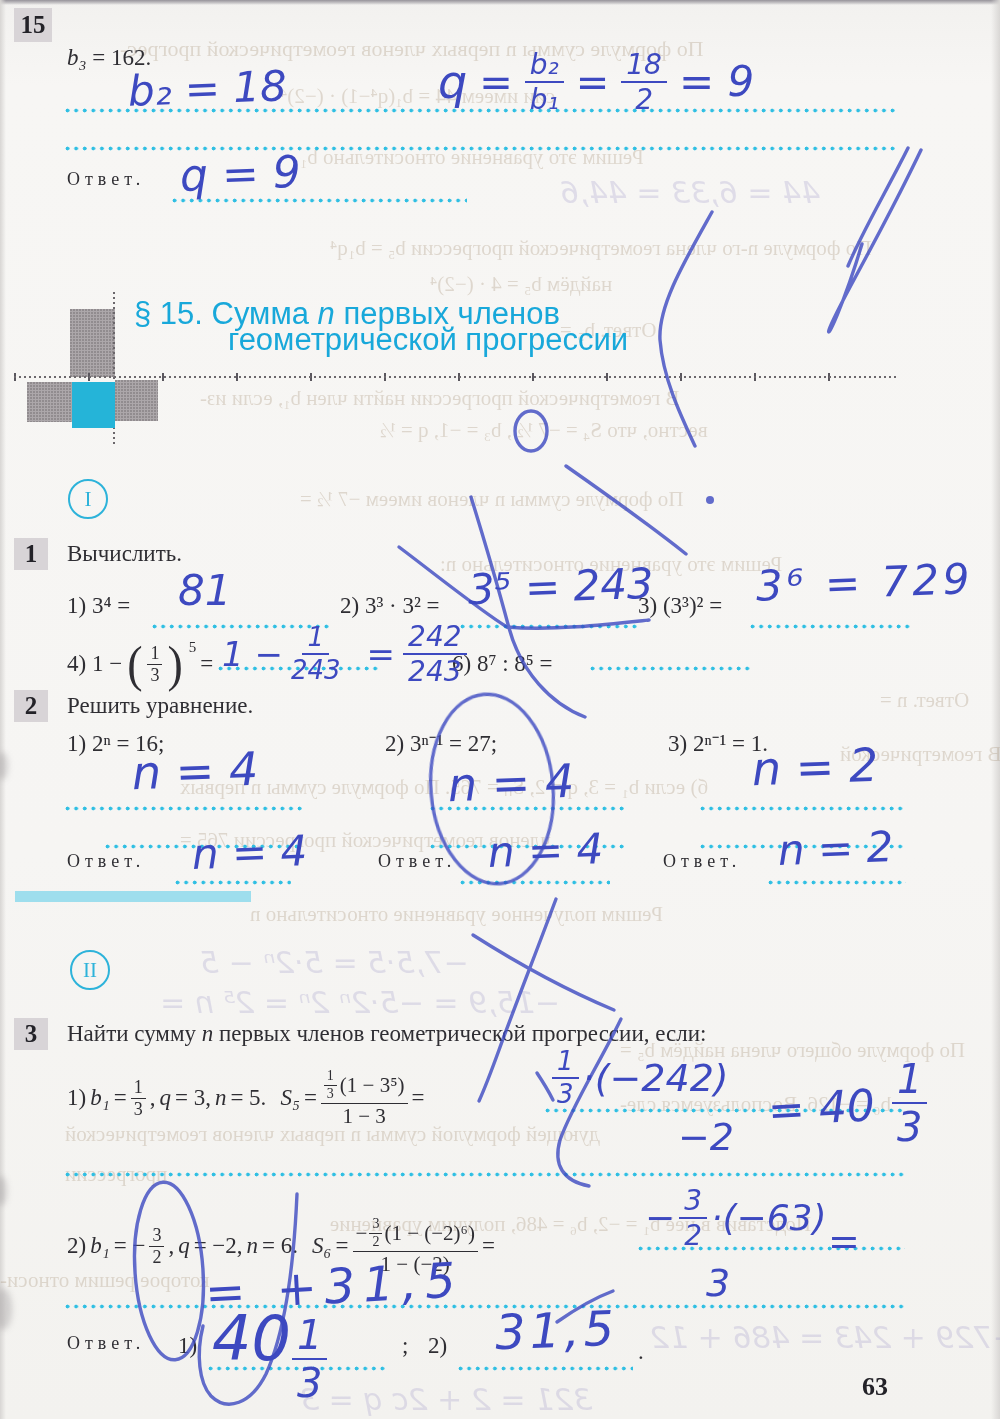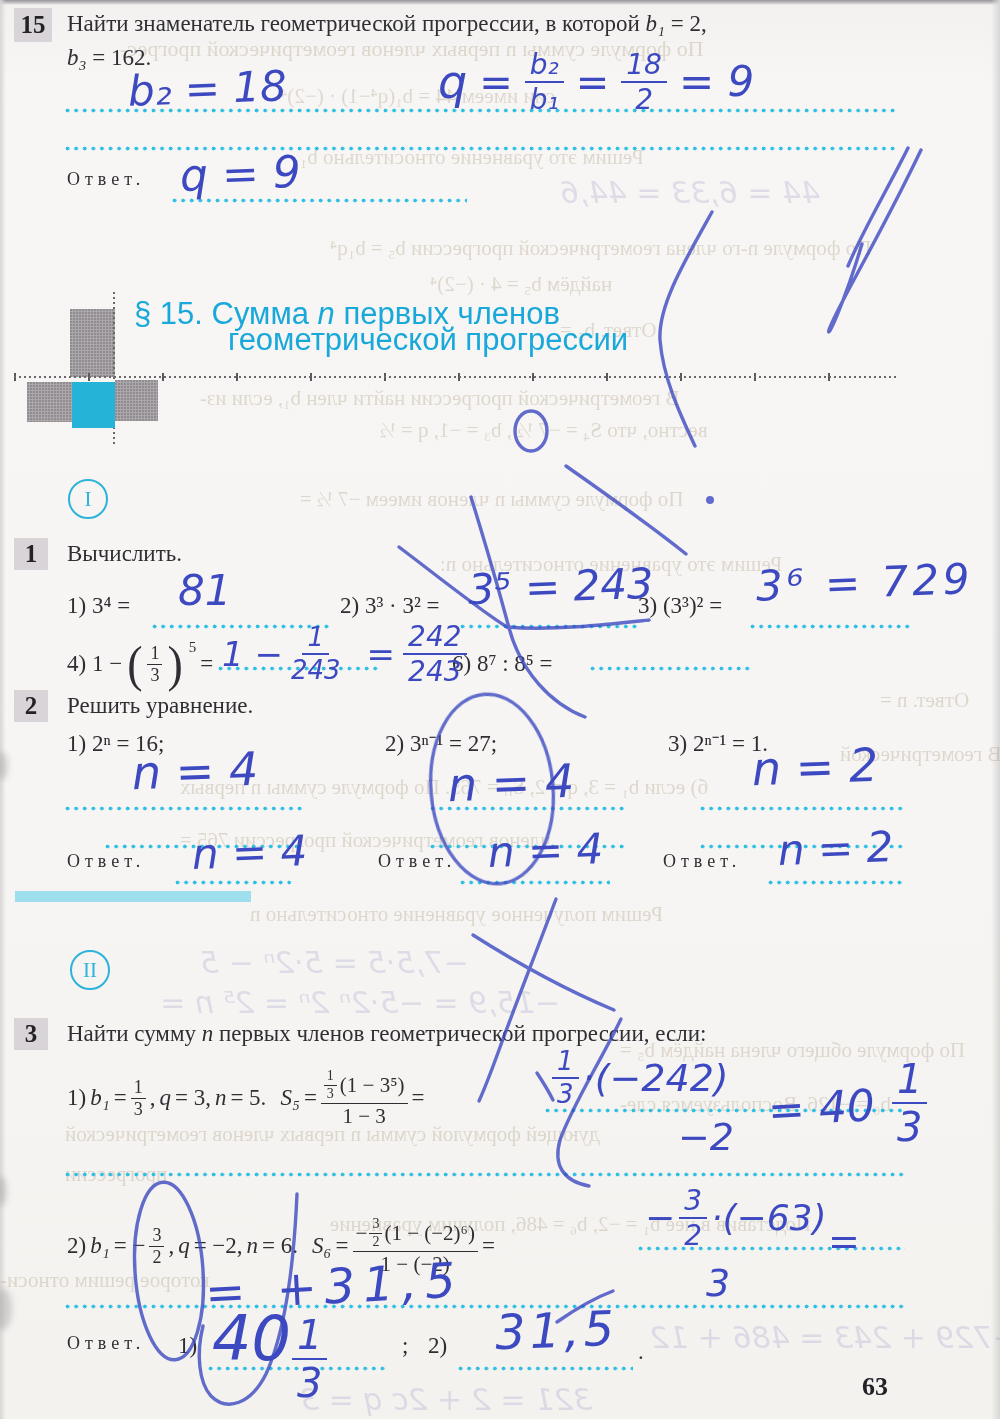--- a/index.html
+++ b/index.html
@@ -106,21 +106,20 @@
       <span class="bleed" style="left: 65px; top: 1162px; font-size: 21px;">прогрессии</span>
       <span class="bleed" style="left: 330px; top: 1212px; font-size: 21px;">Подставив в неё b₁ = −2, b₆ = 486, получим уравнение</span>
       <span class="bleed" style="left: 0px; top: 1268px; font-size: 21px;">которое решим относи-</span>
       <span class="bleed pen" style="left: 650px; top: 1320px; font-size: 30px;">−729 + 243 = 486 + 12</span>
       <span class="bleed pen" style="left: 300px; top: 1382px; font-size: 30px;">321 = 2 + 2c   q = 3</span>
     </div>
 
   <div class="numbox" style="left:14px;top:8px;">
     <span>15</span>
   </div>
-  <div class="print" style="left:67px;top:10px;"><span>Найти знаменатель геометрической прогрессии, в которой </span><span class="it">b₁</span><span> = 2,</span></div>
   <div class="print" style="left:67px;top:44px;"><span class="it">b₃</span><span> = 162.</span></div>
 
   <div class="hw r-2" style="left:128px;top:68px;font-size:42px;">b₂ = 18</div>
   <div class="hw flexrow" style="left:438px;top:50px;gap:12px;">
     <span style="font-size:46px;">q</span>
     <span style="font-size:40px;">=</span>
     <span class="hfrac" style="font-size:28px;">
         <span class="fn">b₂</span>
         <span class="fd">b₁</span>
       </span>

